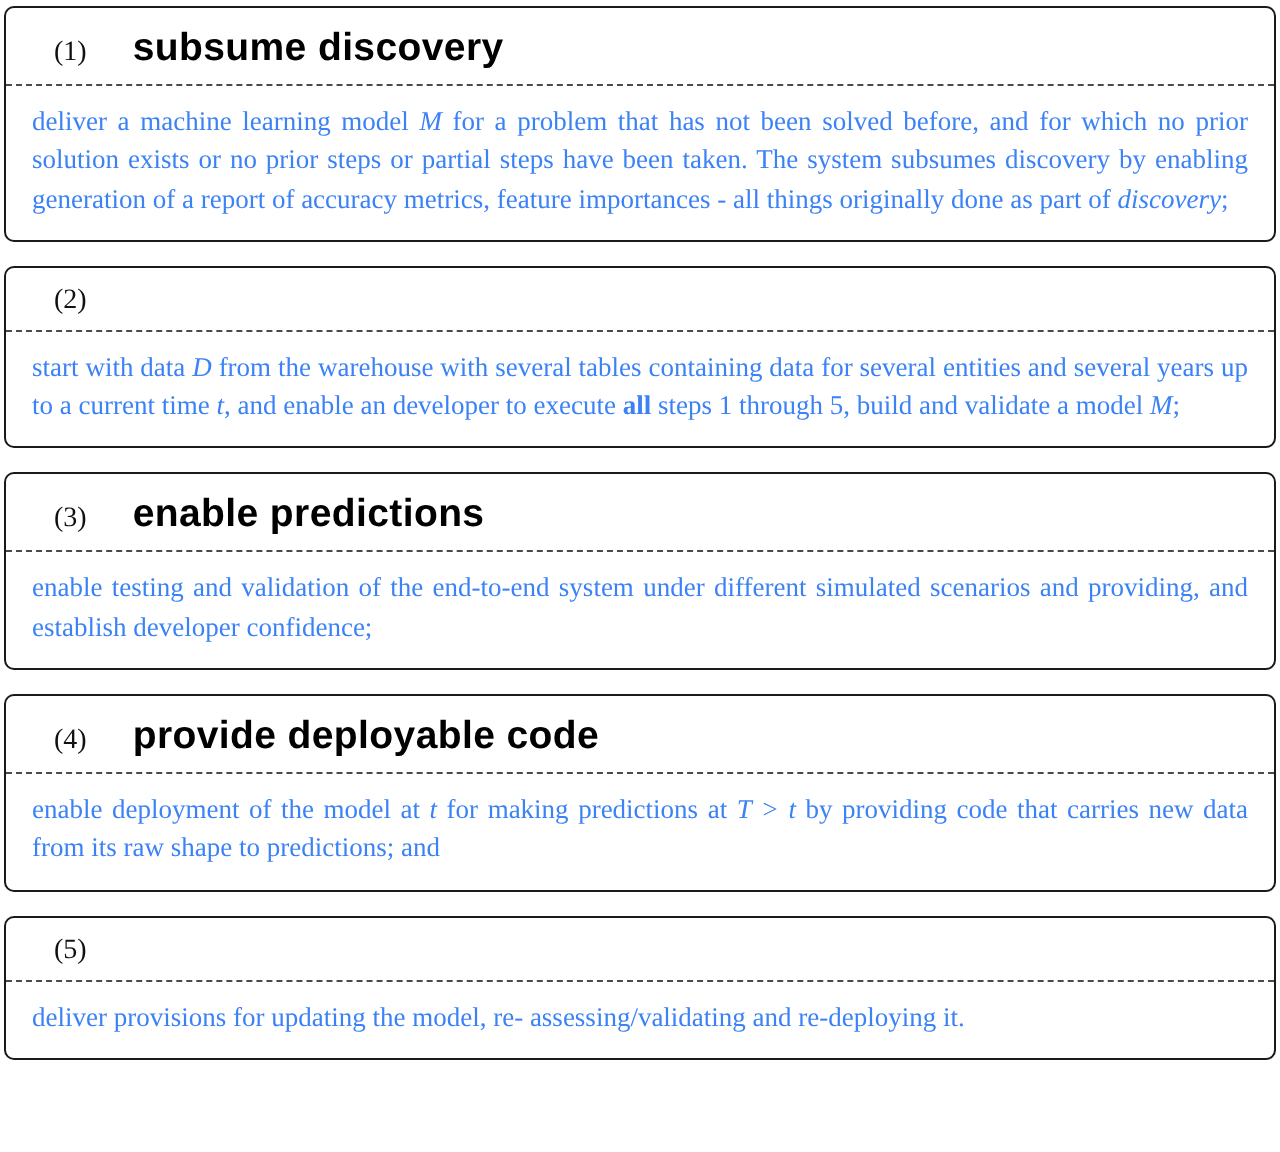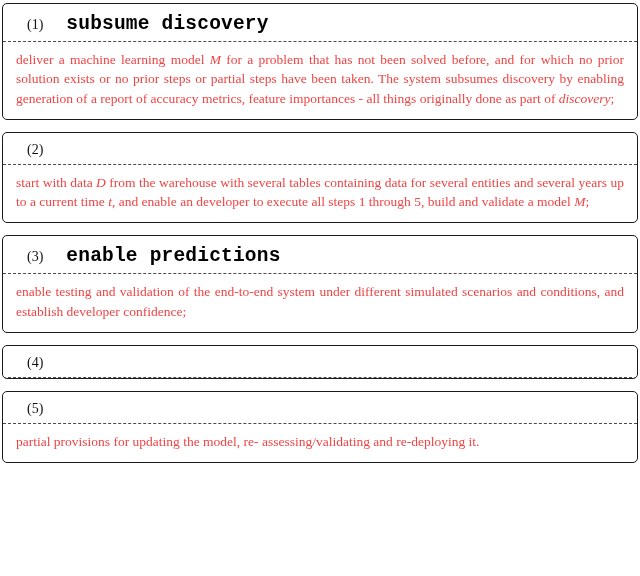--- a/index.html
+++ b/index.html
@@ -32,43 +32,43 @@
   .card-header {
     display: flex;
     align-items: baseline;
     padding: 9px 14px 6px 24px;
   }
   .num {
     font-size: 14px;
     color: #111111;
   }
   .title {
-    font-family: Liberation Mono, monospace;
+    font-family: Liberation Sans, sans-serif;
     font-weight: bold;
     font-size: 19.5px;
     margin-left: 23px;
     letter-spacing: 0.2px;
     color: #000000;
   }
   .sep {
     border: 0;
     border-top: 1.5px dashed #4a4a4a;
     margin: 0;
   }
   .body {
     margin: 0;
     padding: 8px 13px 11px 13px;
     font-size: 13.5px;
     line-height: 1.43;
     text-align: justify;
-    color: #ef4444;
+    color: #3b82f6;
   }
   .math { font-style: italic; }
   .italic { font-style: italic; }
-  .bold { font-weight: normal; }
+  .bold { font-weight: bold; }
 </style>
 </head>
 <body>
 
 <div class="page">
 
   <section class="card">
     <div class="card-header">
       <span class="num">(1)</span>
       <span class="title">subsume discovery</span>
@@ -84,31 +84,33 @@
     <hr class="sep">
     <p class="body"><span>start with data </span><span class="math">D</span><span> from the warehouse with several tables containing data for several entities and several years up to a current time </span><span class="math">t</span><span>, and enable an developer to execute </span><span class="bold">all</span><span> steps 1 through 5, build and validate a model </span><span class="math">M</span><span>;</span></p>
   </section>
 
   <section class="card">
     <div class="card-header">
       <span class="num">(3)</span>
       <span class="title">enable predictions</span>
     </div>
     <hr class="sep">
-    <p class="body"><span>enable testing and validation of the end-to-end system under different simulated scenarios and conditions, and establish developer confidence;</span></p>
+    <p class="body"><span>enable testing and validation of the end-to-end system under different simulated scenarios and providing, and establish developer confidence;</span></p>
   </section>
 
   <section class="card">
     <div class="card-header">
       <span class="num">(4)</span>
+      <span class="title">provide deployable code</span>
     </div>
     <hr class="sep">
+    <p class="body"><span>enable deployment of the model at </span><span class="math">t</span><span> for making predictions at </span><span class="math">T &gt; t</span><span> by providing code that carries new data from its raw shape to predictions; and</span></p>
   </section>
 
   <section class="card">
     <div class="card-header">
       <span class="num">(5)</span>
     </div>
     <hr class="sep">
-    <p class="body"><span>partial provisions for updating the model, re- assessing/validating and re-deploying it.</span></p>
+    <p class="body"><span>deliver provisions for updating the model, re- assessing/validating and re-deploying it.</span></p>
   </section>
 
 </div>
 
 </body></html>

